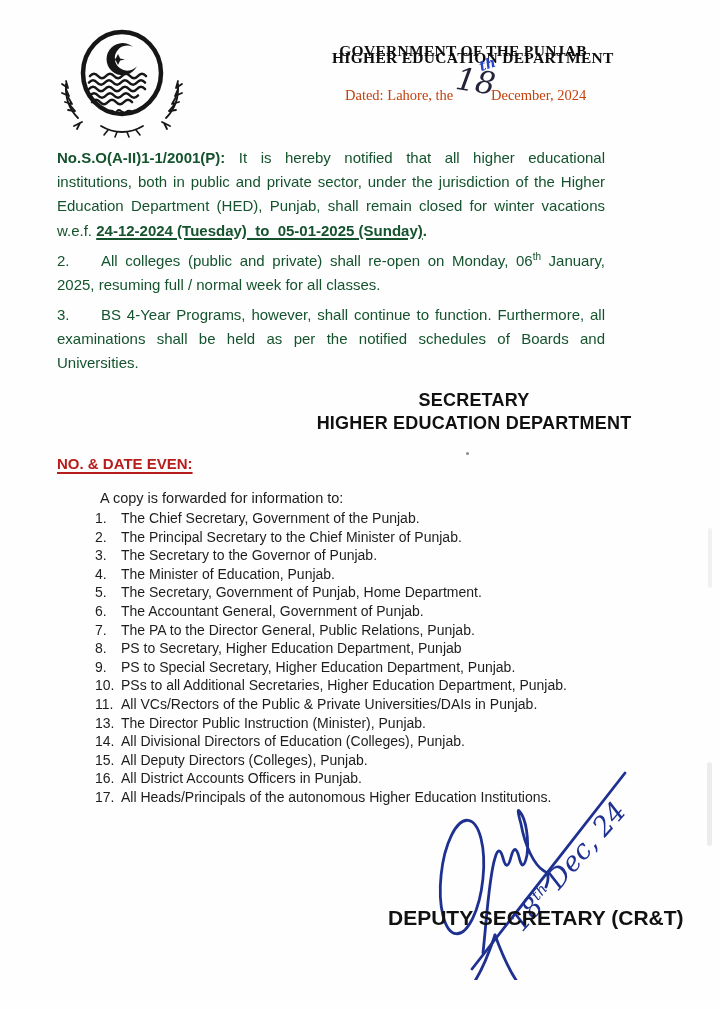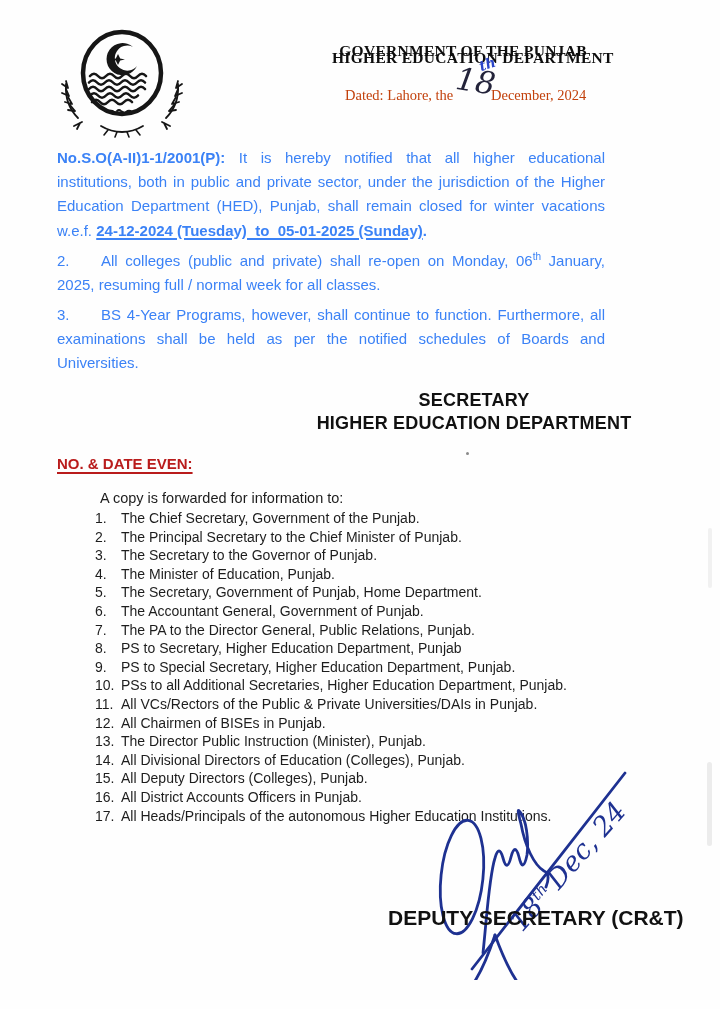--- a/index.html
+++ b/index.html
@@ -32,21 +32,21 @@
     color:#23233a;transform:rotate(9deg);line-height:1;
   }
   .hand-sup{
     position:absolute;left:479px;top:57px;
     font-family:"DejaVu Serif",serif;font-style:italic;font-size:14px;
     color:#2a44c8;transform:rotate(-18deg);line-height:1;font-weight:700;
   }
   
   .para{
     position:absolute;left:57px;width:548px;
-    font-size:15px;line-height:24.2px;text-align:justify;color:#3b82f6;
+    font-size:15px;line-height:24.2px;text-align:justify;color:#14532d;
   }
   .p1{top:146px;}
   .p2{top:249px;}
   .p3{top:303px;}
   .b{font-weight:700;}
   .bu{font-weight:700;text-decoration:underline;text-decoration-thickness:1.5px;text-underline-offset:2px;white-space:pre-wrap;}
   .pnum{display:inline-block;width:44px;}
   sup{font-size:10px;line-height:0;}
   
   .signatory{
@@ -181,24 +181,20 @@
       </div>
       <div class="dist-item">
         <span class="num">10.</span>
         <span class="txt">PSs to all Additional Secretaries, Higher Education Department, Punjab.</span>
       </div>
       <div class="dist-item">
         <span class="num">11.</span>
         <span class="txt">All VCs/Rectors of the Public &amp; Private Universities/DAIs in Punjab.</span>
       </div>
       <div class="dist-item">
-        <span class="num">12.</span>
-        <span class="txt">All Chairmen of BISEs in Punjab.</span>
-      </div>
-      <div class="dist-item">
         <span class="num">13.</span>
         <span class="txt">The Director Public Instruction (Minister), Punjab.</span>
       </div>
       <div class="dist-item">
         <span class="num">14.</span>
         <span class="txt">All Divisional Directors of Education (Colleges), Punjab.</span>
       </div>
       <div class="dist-item">
         <span class="num">15.</span>
         <span class="txt">All Deputy Directors (Colleges), Punjab.</span>

